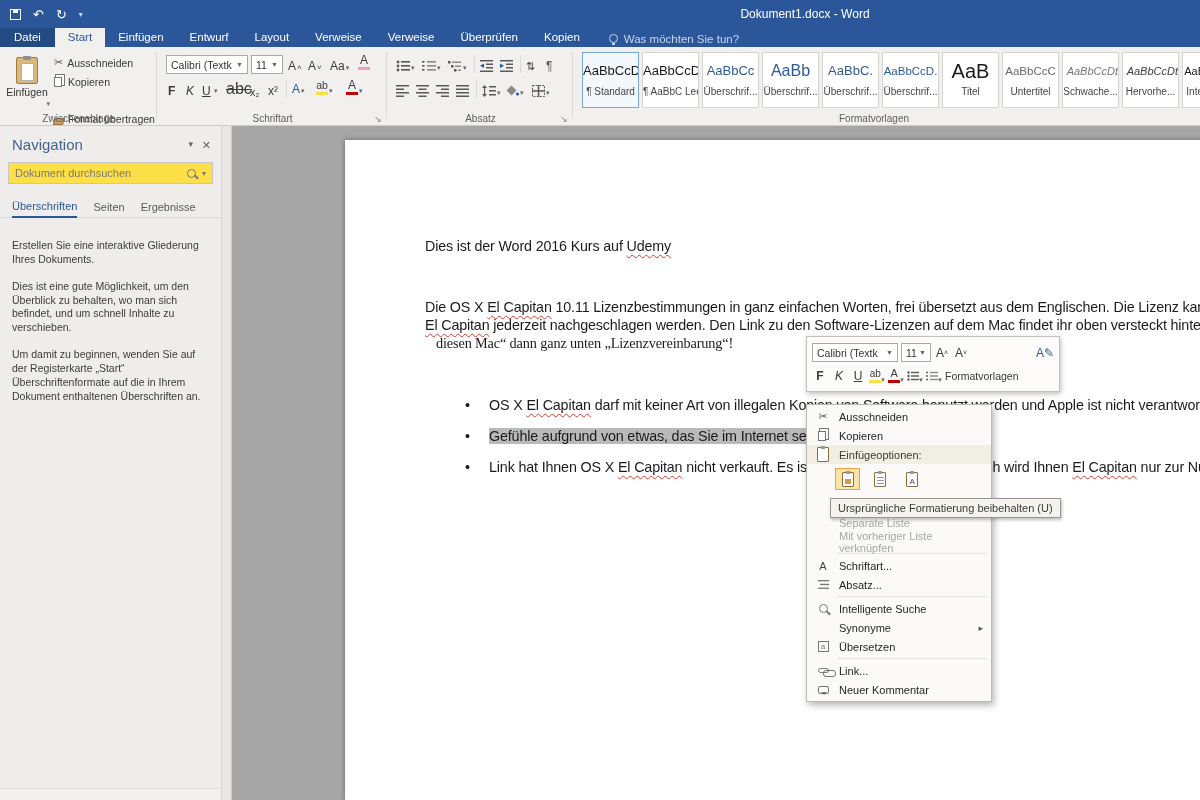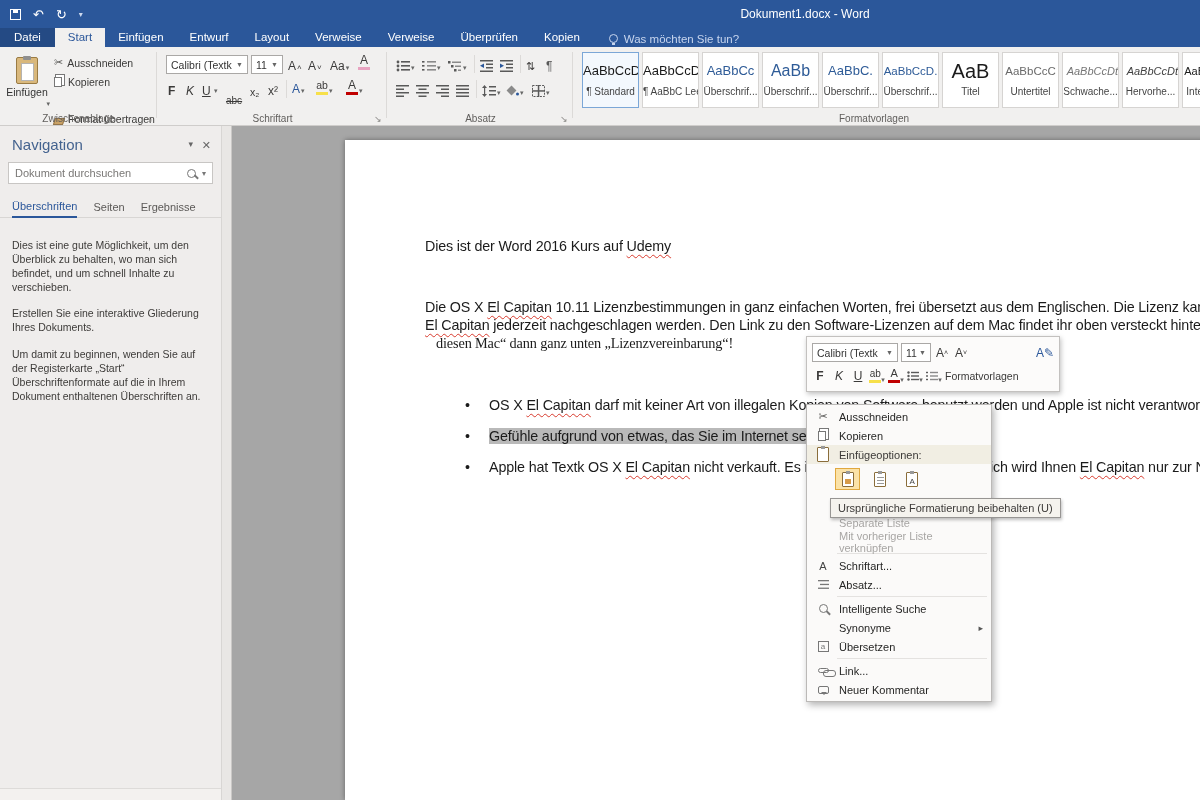--- a/index.html
+++ b/index.html
@@ -74,21 +74,21 @@
 
   .icsvg { display:inline-block; vertical-align:middle; }
 
   
   .navpane { position:absolute; left:0; top:126px; width:222px; height:674px;
              background:#efedec; border-right:1px solid #d8d6d4; }
   .navgutter { position:absolute; left:222px; top:126px; width:10px; height:674px;
                background:#e9e7e5; border-right:1px solid #cac8c6; }
   .nav-title { position:absolute; left:12px; top:10px; font-size:15px; color:#44638f; }
   .nav-top-ic { position:absolute; top:13px; font-size:11px; color:#666; cursor:default; }
-  .nav-search { position:absolute; left:8px; right:8px; top:36px; height:22px; background:#ffffff;
+  .nav-search { position:absolute; left:8px; right:8px; top:36px; height:22px; background:#fde047;
                 border:1px solid #c8c6c4; display:flex; align-items:center; padding:0 6px; gap:6px; }
   .nav-search input { flex:1; border:0; outline:0; font-size:11px; color:#333; background:transparent;
                       font-family:"Liberation Sans",sans-serif; min-width:0; }
   .nav-search input::placeholder { color:#7a7876; }
   .ic-mag { width:9px; height:9px; border:1.5px solid #777; border-radius:50%; position:relative; flex:0 0 auto; }
   .ic-mag::after { content:''; position:absolute; width:5px; height:1.5px; background:#777;
                    right:-4px; bottom:-1px; transform:rotate(45deg); }
   .nav-tabs { position:absolute; left:0; right:0; top:68px; height:24px; display:flex; gap:16px;
               padding:0 12px; font-size:11px; align-items:flex-end; border-bottom:1px solid #d8d6d4; }
   .ntab { padding-bottom:4px; color:#5b5957; cursor:default; }
@@ -238,21 +238,21 @@
     <div class="rbtn" style="left:10px;top:33px;font-weight:bold;">
       <span>F</span>
     </div>
     <div class="rbtn" style="left:28px;top:33px;font-style:italic;">
       <span>K</span>
     </div>
     <div class="rbtn" style="left:44px;top:33px;text-decoration:underline;">
       <span>U</span>
     </div>
     <span class="mini-arr" style="position:absolute;left:56px;top:40px;">▾</span>
-    <div class="rbtn" style="left:68px;top:33px;text-decoration:line-through;font-size:10px;margin-top:9px;">
+    <div class="rbtn" style="left:68px;top:33px;text-decoration:line-through;font-size:16px;">
       <span>abc</span>
     </div>
     <div class="rbtn" style="left:92px;top:33px;font-size:10.5px;">
       <span>x₂</span>
     </div>
     <div class="rbtn" style="left:110px;top:33px;font-size:12px;">
       <span>x²</span>
     </div>
     <div class="vdiv2" style="left:128px;top:33px;"></div>
     <div class="rbtn" style="left:134px;top:31px;color:#2b579a;">
@@ -463,22 +463,22 @@
     <input type="text" placeholder="Dokument durchsuchen" style="">
     <span class="ic-mag"></span>
     <span style="font-size:8px;color:#777;">▾</span>
   </div>
   <div class="nav-tabs">
     <span class="ntab active">Überschriften</span>
     <span class="ntab">Seiten</span>
     <span class="ntab">Ergebnisse</span>
   </div>
   <div class="nav-body">
+    <p>Erstellen Sie eine interaktive Gliederung Ihres Dokuments.</p>
     <p>Dies ist eine gute Möglichkeit, um den Überblick zu behalten, wo man sich befindet, und um schnell Inhalte zu verschieben.</p>
-    <p>Erstellen Sie eine interaktive Gliederung Ihres Dokuments.</p>
     <p>Um damit zu beginnen, wenden Sie auf der Registerkarte „Start“ Überschriftenformate auf die in Ihrem Dokument enthaltenen Überschriften an.</p>
   </div>
   <div class="nav-bottom"></div>
 </div>
 <div class="navgutter"></div>
 
 <div class="canvas">
   <div class="page">
 
     <div class="dtext" style="left:80px;top:97px;">
@@ -495,21 +495,21 @@
       <span>diesen Mac“ dann ganz unten „Lizenzvereinbarung“!</span>
     </div>
 
     <div class="dtext" style="left:120px;top:256px;">
       <span class="bullet-dot">•</span><span>OS X </span><span class="sp">El Capitan</span><span> darf mit keiner Art von illegalen Kopien von Software benutzt werden und Apple ist nicht verantwortlich.</span>
     </div>
     <div class="dtext" style="left:120px;top:287px;">
       <span class="bullet-dot">•</span><span class="selhl">Gefühle aufgrund von etwas, das Sie im Internet sehen</span>
     </div>
     <div class="dtext" style="left:120px;top:318px;">
-      <span class="bullet-dot">•</span><span>Apple hat Textk OS X </span><span class="sp">El Capitan</span><span> nicht verkauft. Es ist lediglich lizenziert. Tatsächlich wird Ihnen </span><span class="sp">El Capitan</span><span> nur zur Nutzung überlassen.</span>
+      <span class="bullet-dot">•</span><span>Link hat Ihnen OS X </span><span class="sp">El Capitan</span><span> nicht verkauft. Es ist lediglich lizenziert. Tatsächlich wird Ihnen </span><span class="sp">El Capitan</span><span> nur zur Nutzung überlassen.</span>
     </div>
   </div>
 </div>
 
 <div class="mini">
   <div class="mrow">
     <span class="mcombo" style="width:86px;">
       <span>Calibri (Textk</span>
       <span class="arr" style="margin-left:auto;font-size:7px;color:#666;">▼</span>
     </span>

